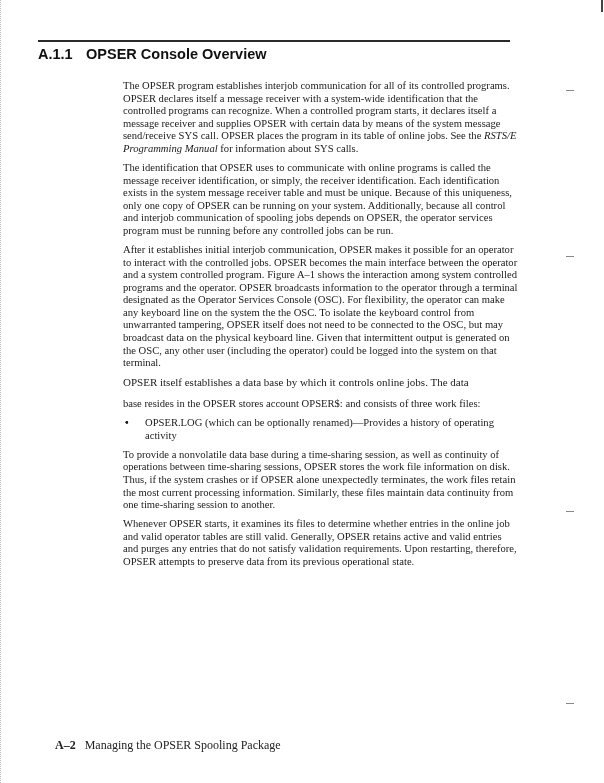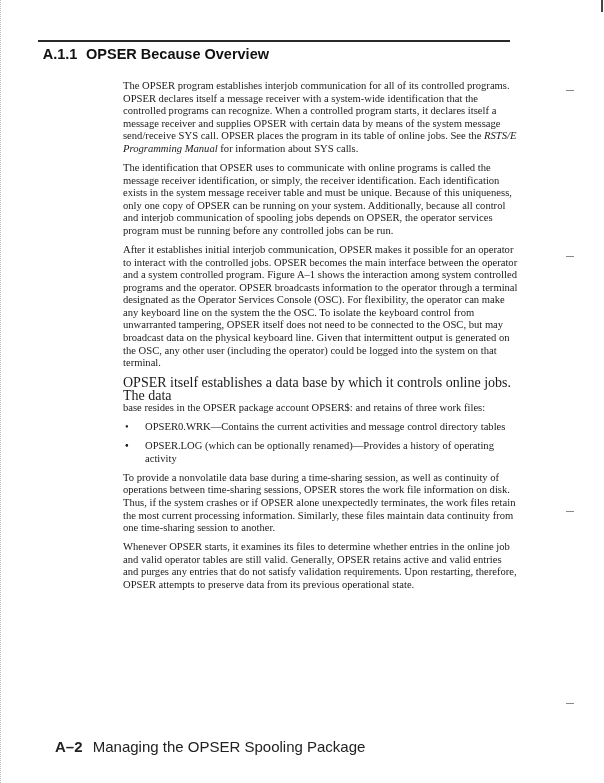--- a/index.html
+++ b/index.html
@@ -10,70 +10,69 @@
   .rule {
     position: absolute; left: 38px; top: 40px; width: 472px; height: 2px;
     background: #2a2a2a;
   }
   .heading {
     position: absolute; left: 38px; top: 46px; margin: 0;
     font-family: "Liberation Sans", sans-serif; font-weight: bold; font-size: 14.5px;
     color: #111;
     white-space: nowrap;
   }
-  .heading .num { display: inline-block; width: 44px; text-align: center; }
+  .heading .num { display: inline-block; width: 44px; }
   .body {
     position: absolute; left: 123px; top: 80px; width: 395px;
     font-family: "Liberation Serif", serif; font-size: 10.6px; line-height: 12.6px;
     color: #1a1a1a;
   }
   .body p { margin: 0 0 6.4px 0; }
-  .body p.large { font-size: 14px; line-height: 13px; margin-bottom: 0; }
+  .body p.large { font-size: 11px; line-height: 13px; margin-bottom: 9px; }
   .body ul { list-style: none; margin: 6px 0 0 0; padding: 0; }
   .body li { position: relative; padding-left: 22px; margin-bottom: 6.4px; }
   .body li .bullet { position: absolute; left: 2px; top: 0; }
   .body em { font-style: italic; }
   .footer {
     position: absolute; left: 55px; top: 738px;
-    font-family: Liberation Sans, sans-serif; font-size: 15px; color: #222; white-space: nowrap;
+    font-family: Liberation Serif, serif; font-size: 12px; color: #222; white-space: nowrap;
   }
   .footer .pg { font-weight: bold; margin-right: 6px; }
   .mark { position: absolute; background: #888; height: 1px; width: 8px; }
   .corner { position: absolute; left: 601px; top: 0; width: 2px; height: 12px; background: #444; }
   .edge { position: absolute; left: 0; top: 0; width: 1px; height: 783px; border-left: 1px dotted #bbb; }
 </style>
 </head>
 <body>
 
 <div class="edge"></div>
 <div class="corner"></div>
 <div class="mark" style="left:566px; top:90px;"></div>
 <div class="mark" style="left:566px; top:256px;"></div>
 <div class="mark" style="left:566px; top:511px;"></div>
 <div class="mark" style="left:566px; top:703px;"></div>
 
 <div class="rule"></div>
 
 <h2 class="heading">
   <span class="num">A.1.1</span>
-  <span>OPSER Because Overview</span>
+  <span>OPSER Console Overview</span>
 </h2>
 
 <div class="body">
   <p>
     <span>The OPSER program establishes interjob communication for all of its controlled programs. OPSER declares itself a message receiver with a system-wide identification that the controlled programs can recognize. When a controlled program starts, it declares itself a message receiver and supplies OPSER with certain data by means of the system message send/receive SYS call. OPSER places the program in its table of online jobs. See the </span><em>RSTS/E Programming Manual</em><span> for information about SYS calls.</span>
   </p>
   <p>The identification that OPSER uses to communicate with online programs is called the message receiver identification, or simply, the receiver identification. Each identification exists in the system message receiver table and must be unique. Because of this uniqueness, only one copy of OPSER can be running on your system. Additionally, because all control and interjob communication of spooling jobs depends on OPSER, the operator services program must be running before any controlled jobs can be run.</p>
   <p>After it establishes initial interjob communication, OPSER makes it possible for an operator to interact with the controlled jobs. OPSER becomes the main interface between the operator and a system controlled program. Figure A–1 shows the interaction among system controlled programs and the operator. OPSER broadcasts information to the operator through a terminal designated as the Operator Services Console (OSC). For flexibility, the operator can make any keyboard line on the system the the OSC. To isolate the keyboard control from unwarranted tampering, OPSER itself does not need to be connected to the OSC, but may broadcast data on the physical keyboard line. Given that intermittent output is generated on the OSC, any other user (including the operator) could be logged into the system on that terminal.</p>
   <p class="large">OPSER itself establishes a data base by which it controls online jobs. The data</p>
-  <p style="margin-top:0">base resides in the OPSER package account OPSER$: and retains of three work files:</p>
+  <p style="margin-top:0">base resides in the OPSER stores account OPSER$: and consists of three work files:</p>
   <ul>
     <li>
       <span class="bullet">•</span>
-      <span>OPSER0.WRK—Contains the current activities and message control directory tables</span>
     </li>
     <li>
       <span class="bullet">•</span>
     </li>
     <li>
       <span class="bullet">•</span>
       <span>OPSER.LOG (which can be optionally renamed)—Provides a history of operating activity</span>
     </li>
   </ul>
   <p>To provide a nonvolatile data base during a time-sharing session, as well as continuity of operations between time-sharing sessions, OPSER stores the work file information on disk. Thus, if the system crashes or if OPSER alone unexpectedly terminates, the work files retain the most current processing information. Similarly, these files maintain data continuity from one time-sharing session to another.</p>

